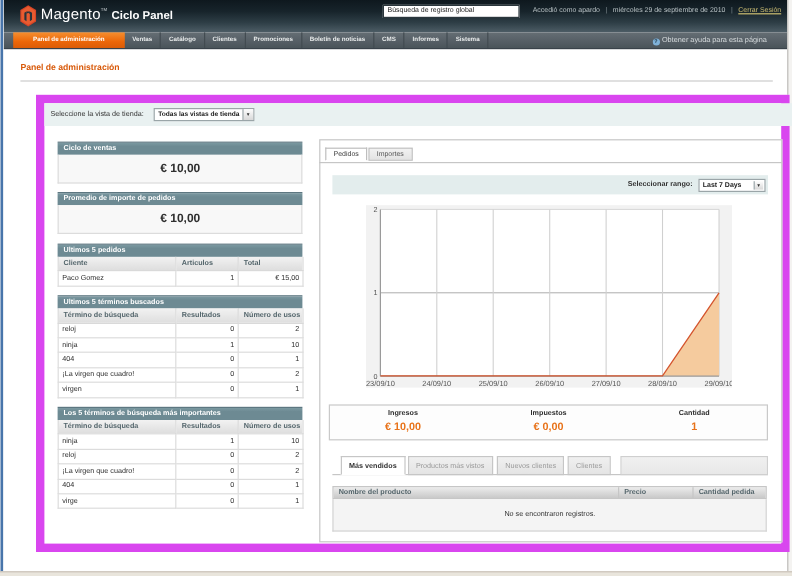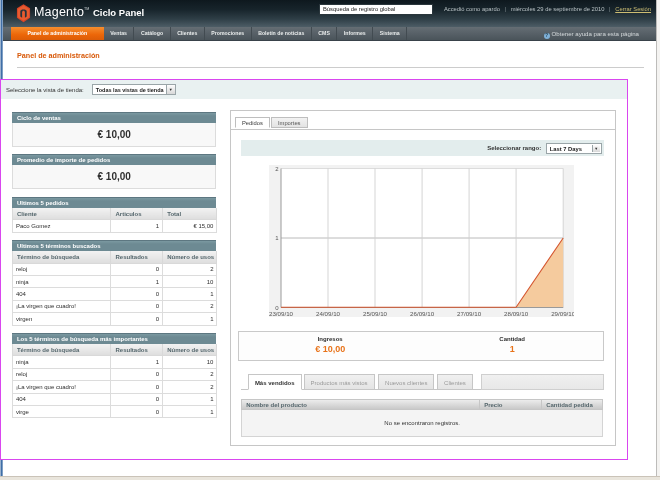--- a/index.html
+++ b/index.html
@@ -41,22 +41,22 @@
     line-height:7px; }
   #navhelp .q { display:inline-block; width:6px; height:6px; border-radius:50%;
     background:#7fb1d8; color:#17303f; font-size:4.5px; text-align:center;
     line-height:6px; font-weight:bold; vertical-align:-1px; margin-right:2px; }
 
   #ptitle { position:absolute; left:17px; top:51px; font-size:7.2px;
     font-weight:bold; color:#d85909; }
   #hrline { position:absolute; left:17px; top:66.5px; width:627px; height:0;
     border-top:1px solid #ccc; }
 
-  #dashbox { position:absolute; left:0; top:78.5px; width:627.5px;
-    height:381.5px; border:1px solid #d946ef; background:#fff; }
+  #dashbox { position:absolute; left:30px; top:78.5px; width:627.5px;
+    height:381.5px; border:7px solid #d946ef; background:#fff; }
   #switcher { position:absolute; left:0; top:0; width:625.5px; height:19.5px;
     background:#e9f1f1; font-size:6px; color:#333; }
   #switcher label { position:absolute; left:5px; top:7px; }
   .selbox { display:inline-block; background:#fff; border:1px solid #9aa5a8;
     font-size:5.8px; font-weight:bold; color:#222; position:relative;
     white-space:nowrap; }
   .selbox .arr { display:inline-block; border-left:1px solid #9aa5a8;
     background:linear-gradient(#fdfdfd,#d8d8d8); text-align:center;
     font-size:4px; color:#333; }
 
@@ -312,20 +312,24 @@
           </g>
         </svg>
       </div>
 
       <div id="stats">
         <div class="cell">
           <div class="l">Ingresos</div>
           <div class="v">€ 10,00</div>
         </div>
         <div class="cell">
+          <div class="l">Impuestos</div>
+          <div class="v">€ 0,00</div>
+        </div>
+        <div class="cell">
           <div class="l">Cantidad</div>
           <div class="v">1</div>
         </div>
       </div>
 
       <div id="tabs2">
         <div style="position:absolute;left:0;right:0;bottom:0;height:0;border-bottom:1px solid #c6c6c6;"></div>
         <div class="tb on" style="left:6.7px;">Más vendidos</div>
         <div class="tb off" style="left:62.4px;">Productos más vistos</div>
         <div class="tb off" style="left:136.9px;">Nuevos clientes</div>

